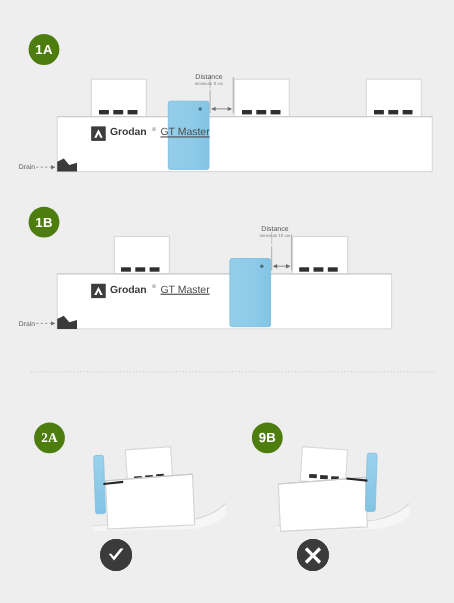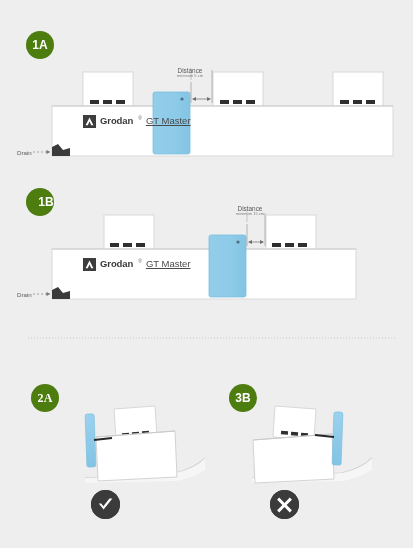--- a/index.html
+++ b/index.html
@@ -41,21 +41,21 @@
     background: #4d7c0f;
     color: #ffffff;
     font-size: 12px;
     font-weight: bold;
     line-height: 28px;
     text-align: center;
     letter-spacing: .2px;
     font-family: "Liberation Sans", sans-serif;
   }
   .badge.b1a { left: 26px; top: 31px; }
-  .badge.b1b { left: 26px; top: 188px; text-align: right; }
+  .badge.b1b { left: 26px; top: 188px; }
   .badge.b2a { left: 31px; top: 384px; font-family: Liberation Serif, serif; }
   .badge.b2b { left: 229px; top: 384px; }
 
   
   .verdict {
     position: absolute;
     width: 29px;
     height: 29px;
     border-radius: 50%;
     background: #3b3b3b;
@@ -295,21 +295,21 @@
       <g>
         <rect x="333" y="412" width="9" height="53" rx="2" fill="url(#blockGradV)" stroke="#7cbfe0" stroke-width="0.7" transform="rotate(2 337 438)"></rect>
       </g>
       <line x1="315" y1="435" x2="334" y2="437" stroke="#262626" stroke-width="2"></line>
     </g>
   </svg>
 
   <div class="badge b1a">1A</div>
   <div class="badge b1b">1B</div>
   <div class="badge b2a">2A</div>
-  <div class="badge b2b">3B</div>
+  <div class="badge b2b">9B</div>
 
   <div class="brand p1a">
     <span class="brand-mark">
       <svg viewBox="0 0 13 13" aria-hidden="true">
         <rect x="0" y="0" width="13" height="13" fill="#3d3d3d"></rect>
         <polygon points="6.5,2.6 10.4,10.2 8.2,10.2 6.5,6.6 4.8,10.2 2.6,10.2" fill="#ffffff"></polygon>
       </svg>
     </span>
     <span class="brand-name">Grodan</span>
       <span class="brand-tm">®</span>

